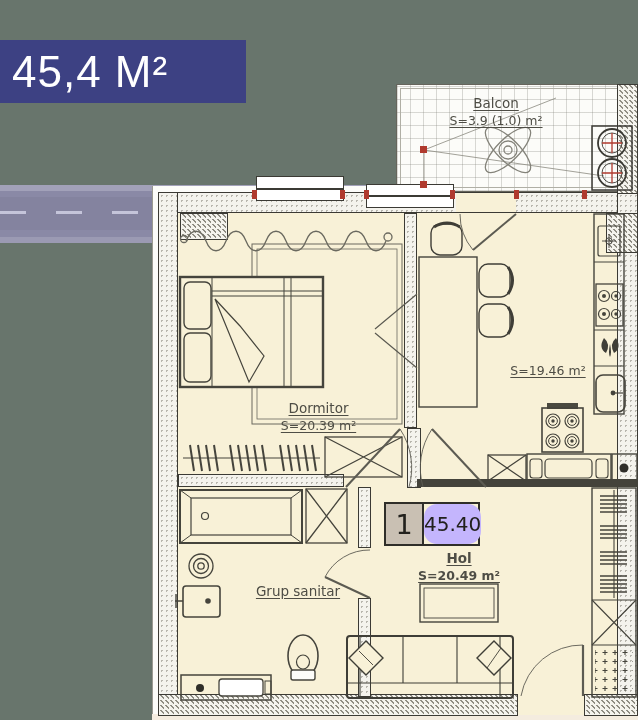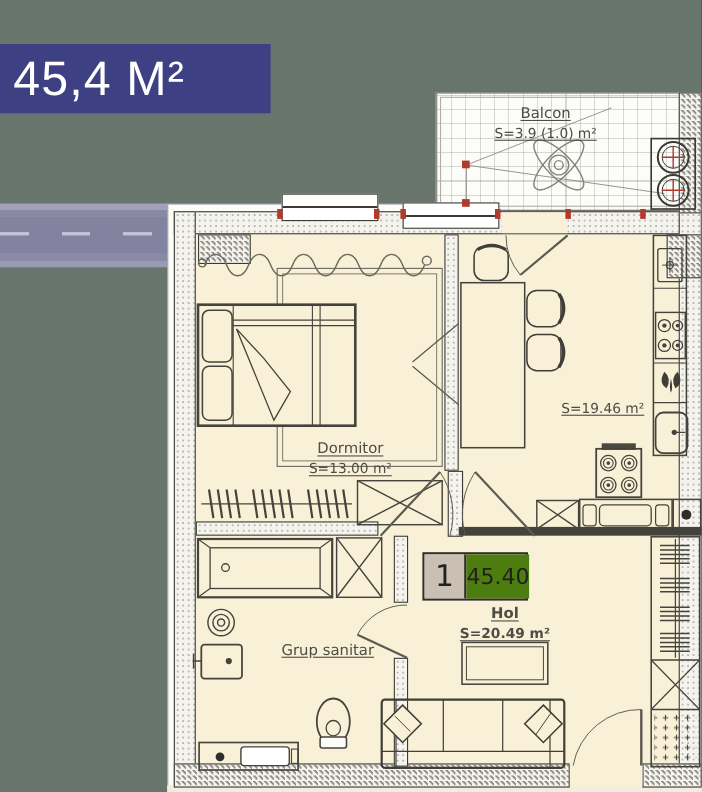--- a/index.html
+++ b/index.html
@@ -50,21 +50,21 @@
   
   .draw{position:absolute;left:0;top:0;z-index:5;pointer-events:none;}
   
   .room-label{position:absolute;z-index:6;color:#4e4d45;text-align:center;line-height:1.3;}
   .room-label .nm{font-size:13.5px;text-decoration:underline;text-underline-offset:2px;}
   .room-label .ar{font-size:12.5px;text-decoration:underline;text-underline-offset:2px;}
   .unit-box{position:absolute;left:384px;top:502px;width:92px;height:40px;border:2px solid #2f2e29;
     display:flex;z-index:6;color:#22211d;box-sizing:content-box;}
   .unit-box .n{flex:0 0 36px;background:#c9c0b3;border-right:2px solid #2f2e29;display:flex;
     align-items:center;justify-content:center;font-size:27px;}
-  .unit-box .a{flex:1;background:#4d7c0f;display:flex;align-items:center;justify-content:center;font-size:20px;}
+  .unit-box .a{flex:1;background:#c4b5fd;display:flex;align-items:center;justify-content:center;font-size:20px;border-radius:13px;}
 </style>
 </head>
 <body>
 
 <div class="stage">
 
   <div class="bg"></div>
   <div class="road">
     <div class="road-dash"></div>
   </div>
@@ -301,21 +301,21 @@
       <rect x="595" y="649" width="38" height="45" fill="url(#plusPat)" stroke="none"></rect>
     </g>
   </svg>
 
   <div class="room-label" style="left:398px;top:95px;width:108px;margin-left:44px;">
     <div class="nm">Balcon</div>
     <div class="ar">S=3.9 (1.0) m²</div>
   </div>
   <div class="room-label" style="left:261px;top:400px;width:115px;">
     <div class="nm">Dormitor</div>
-    <div class="ar">S=13.00 m²</div>
+    <div class="ar">S=20.39 m²</div>
   </div>
   <div class="room-label" style="left:492px;top:363px;width:112px;">
     <div class="ar">S=19.46 m²</div>
   </div>
   <div class="room-label" style="left:232px;top:583px;width:132px;">
     <div class="nm">Grup sanitar</div>
   </div>
   <div class="room-label" style="left:413px;top:550px;width:92px;font-weight:bold;">
     <div class="nm">Hol</div>
     <div class="ar">S=20.49 m²</div>

